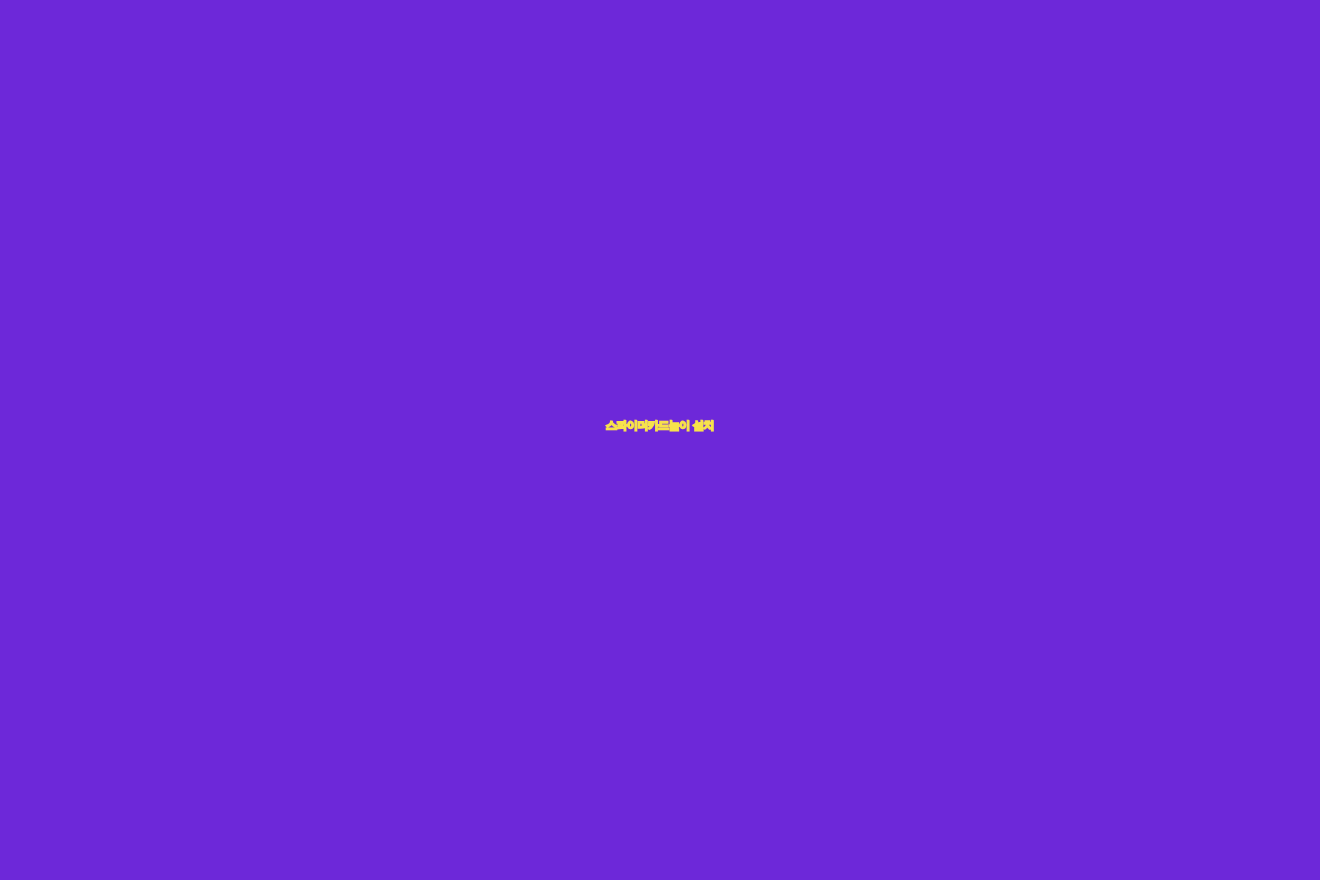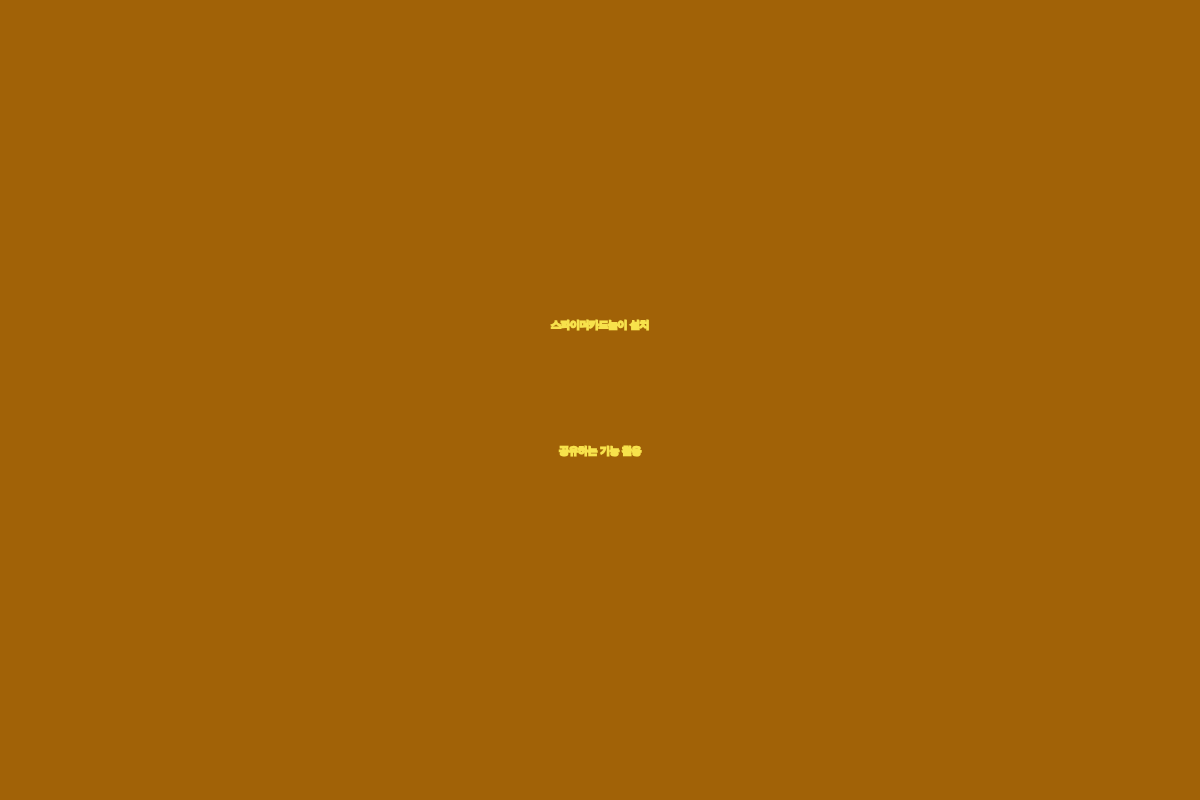--- a/index.html
+++ b/index.html
@@ -53,24 +53,23 @@
     white-space: nowrap;
     
     paint-order: stroke fill;
     -webkit-text-stroke: 1.5px #F7E24C;
     text-rendering: optimizeLegibility;
   }
 </style>
 </head>
 <body>
 
-<div id="poster" style="background: #a16207;">
+<div id="poster" style="background: #6d28d9;">
 
   <div id="headline-block">
 
     <span class="headline-line" style="color: rgb(247, 226, 76); -webkit-text-stroke: 1.5px rgb(247, 226, 76); font-size: 10px;">스파이더카드놀이 설치</span>
 
 
-    <span class="headline-line" style="color: rgb(247, 226, 76); -webkit-text-stroke: 1.5px rgb(247, 226, 76); font-size: 10px;">공유하는 기능 활용</span>
 
   </div>
 
 </div>
 
 </body></html>

